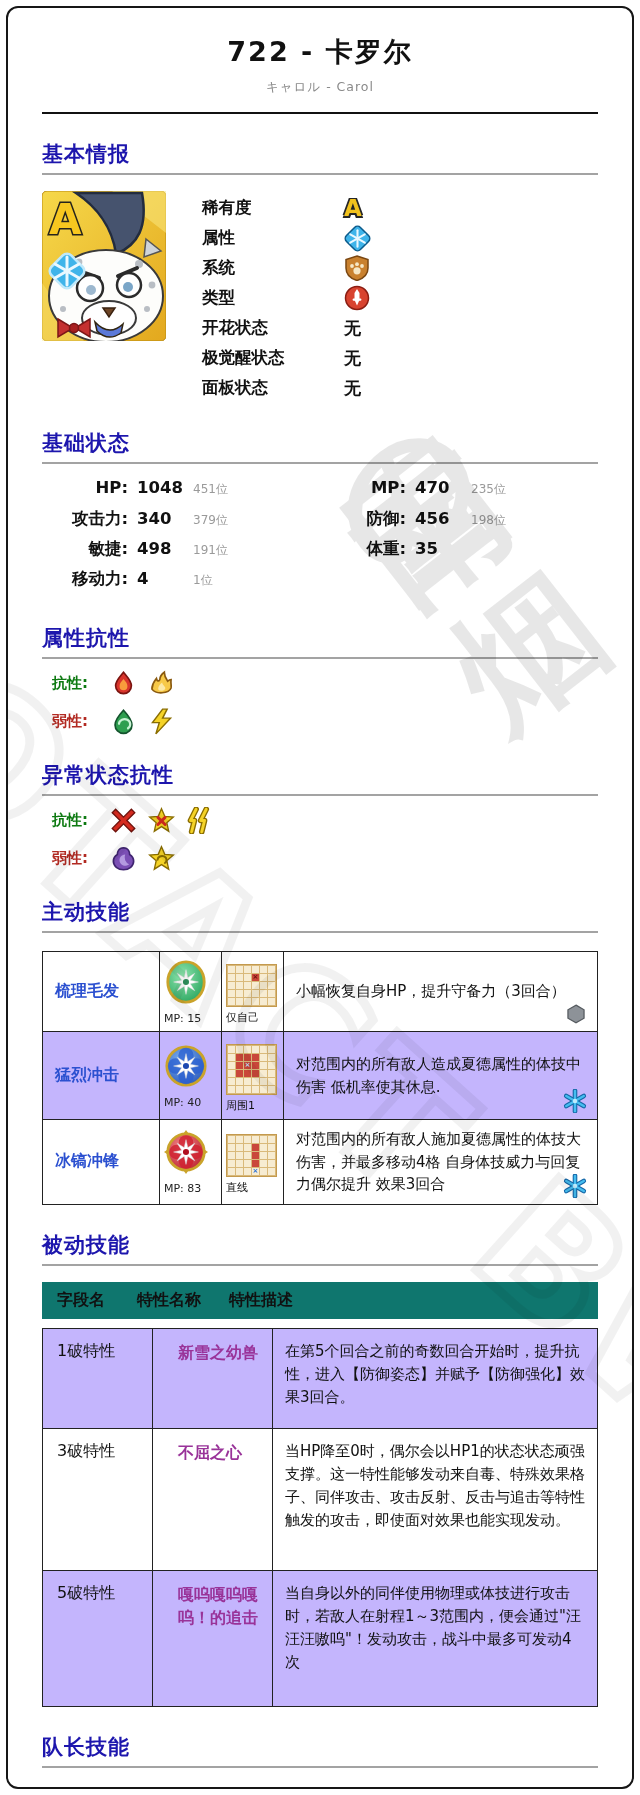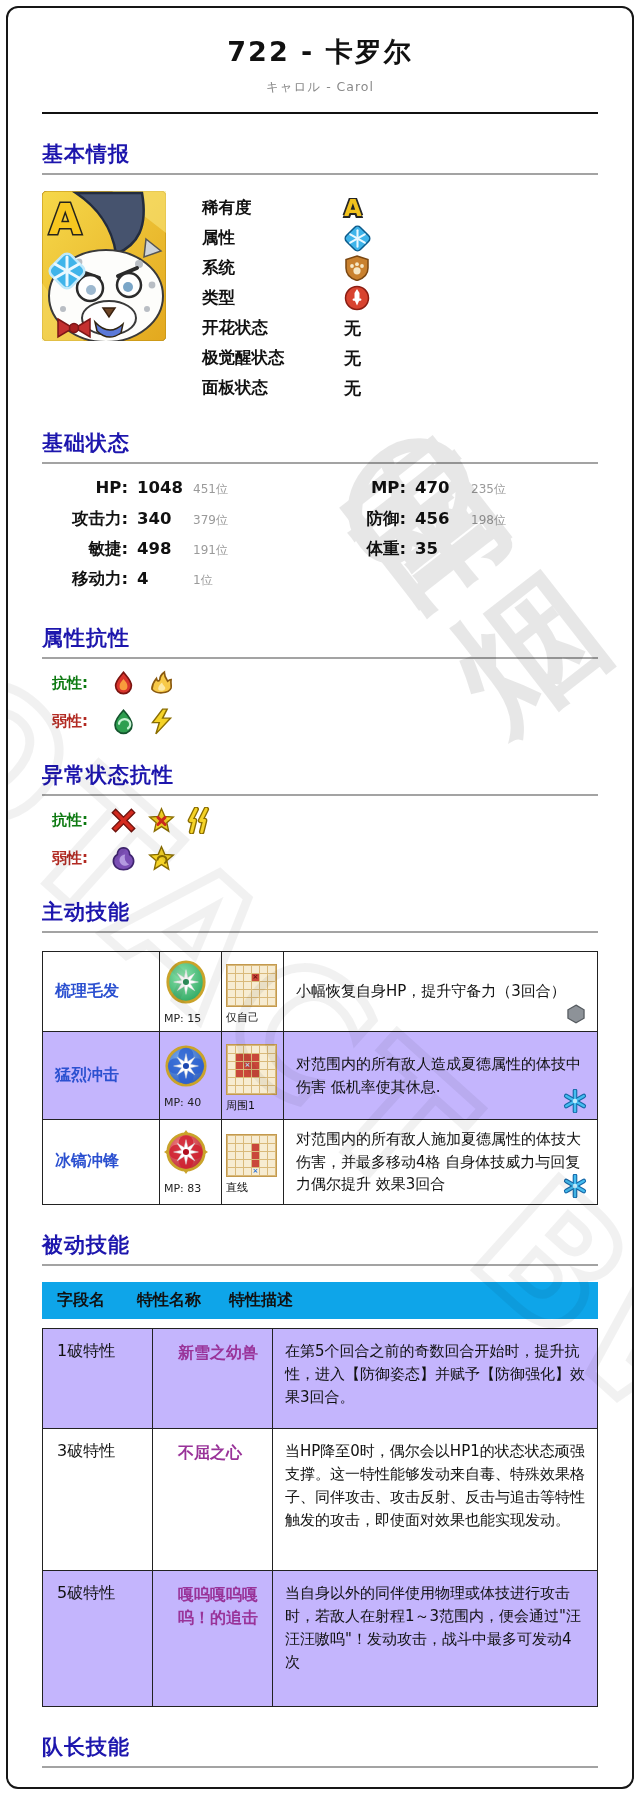--- a/index.html
+++ b/index.html
@@ -57,21 +57,21 @@
   .range-grid{display:inline-grid;grid-template-columns:repeat(6,7px);grid-auto-rows:7px;gap:1px;
               background:#d9b97a;border:1px solid #c49a4e;padding:1px;}
   .rg{background:#f7ecd2;}
   .rg.red{background:#c9473a;}
   .rg.selfx{display:flex;align-items:center;justify-content:center;}
   .rg.selfx::after{content:"×";font-size:7px;font-weight:bold;color:#6d120c;line-height:1;}
   .rg.bluex{display:flex;align-items:center;justify-content:center;}
   .rg.bluex::after{content:"×";font-size:7px;font-weight:bold;color:#2a6fd4;line-height:1;}
   .rg.red.bluex::after{color:#bfe0ff;}
   
-  .passive-head{display:flex;background:#0ea5e9;margin-top:16px;padding:8px 0;font-weight:bold;font-size:16px;}
+  .passive-head{display:flex;background:#0f766e;margin-top:16px;padding:8px 0;font-weight:bold;font-size:16px;}
   .ph1{width:95px;padding-left:15px;box-sizing:border-box;}
   .ph2{width:92px;}
   .ph3{flex:1;}
   table.passive-table{width:100%;border-collapse:collapse;margin-top:9px;}
   table.passive-table,table.passive-table td{border:1.8px solid #222;}
   table.passive-table td{vertical-align:top;}
   .p-field{font-size:16px;padding:12px 6px 10px 14px;width:89px;}
   .p-name{color:#993399;font-weight:bold;font-size:16px;padding:12px 8px 10px 25px;width:86px;line-height:1.45;}
   .p-desc{font-size:15px;line-height:1.55;padding:11px 12px;}
   .rh1{height:100px;}.rh2{height:142px;}.rh3{height:136px;}

